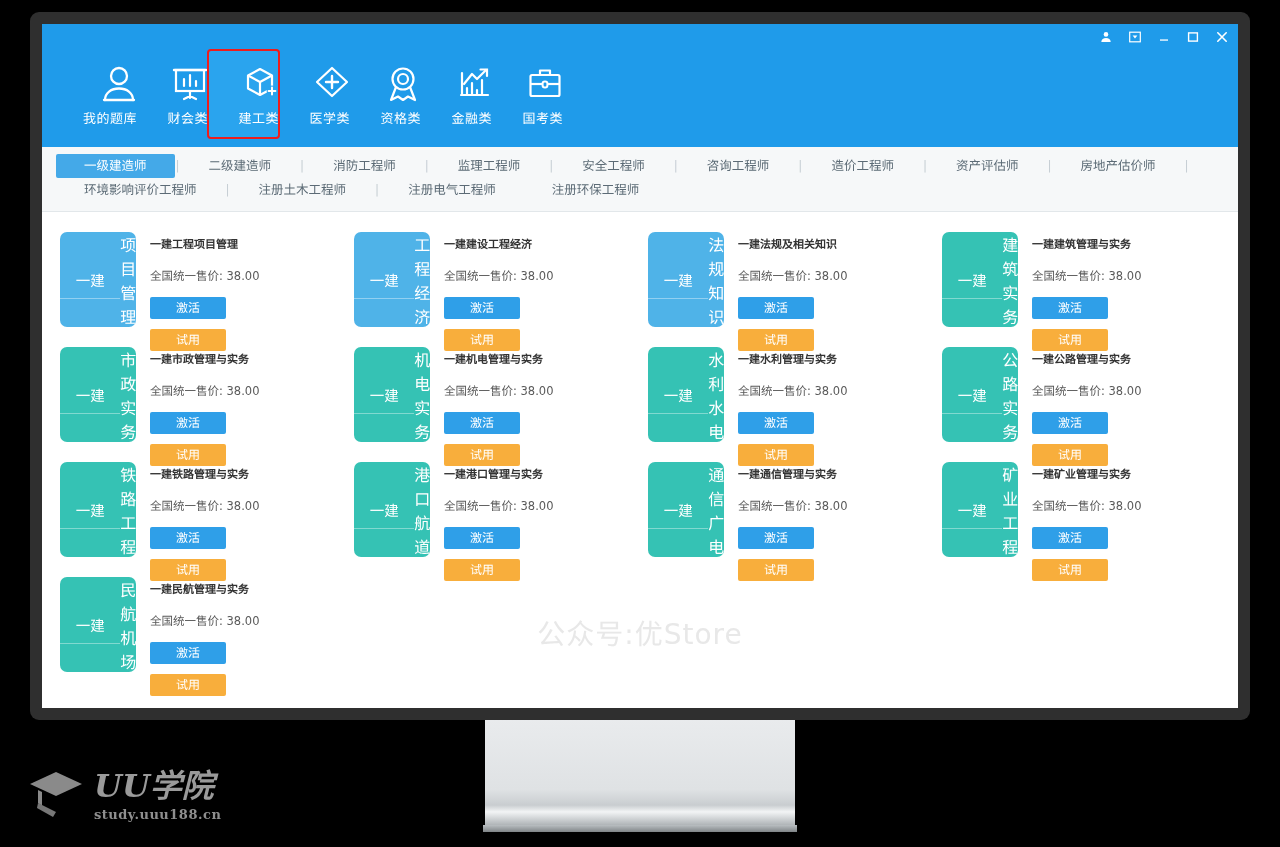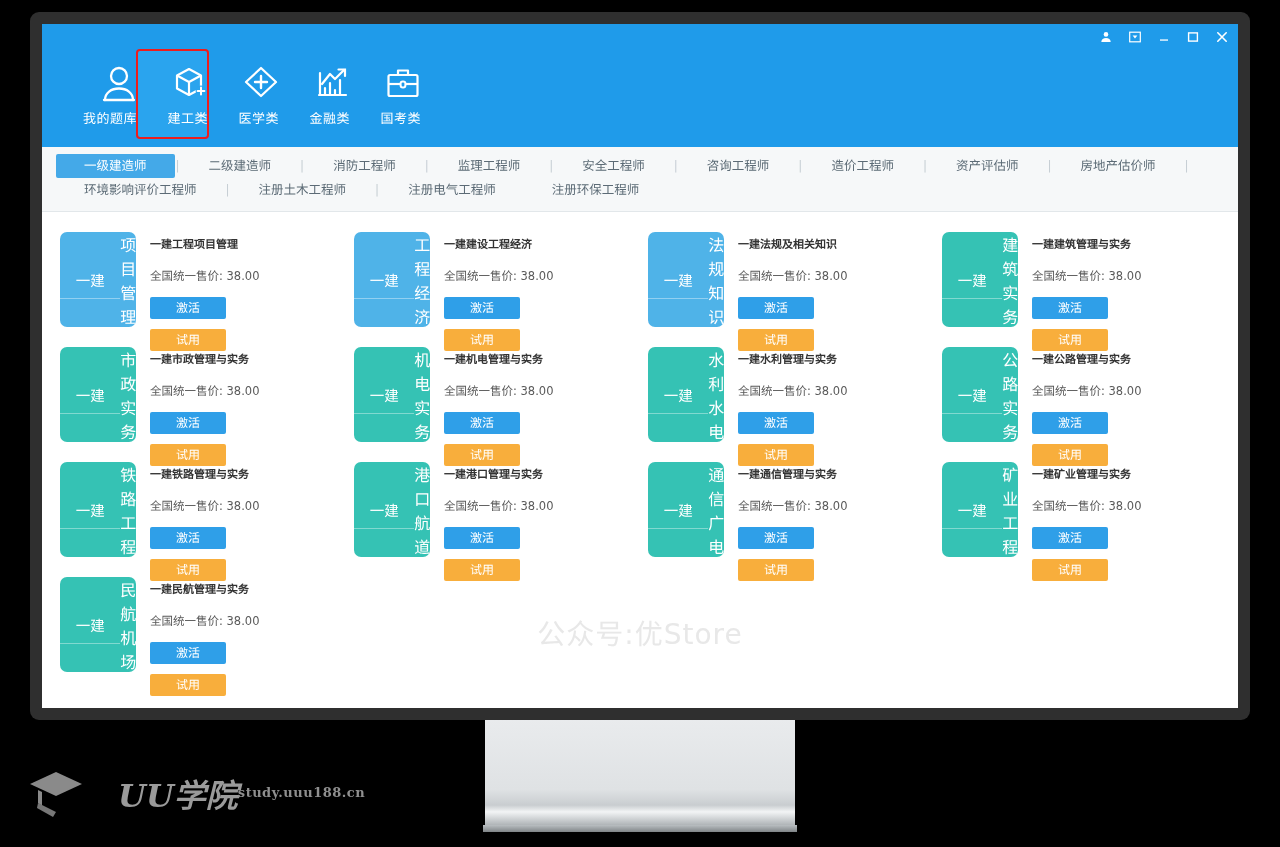--- a/index.html
+++ b/index.html
@@ -145,21 +145,21 @@
     text-align: center;
     font-size: 28px; color: #e8e8e8;
     letter-spacing: 1px; pointer-events: none; user-select: none;
   }
 
   
   #brand {
     position: absolute; left: 28px; top: 768px;
     display: flex; align-items: center; gap: 10px;
   }
-  #brand-text { display: flex; flex-direction: row; margin-left: 24px; }
+  #brand-text { display: flex; flex-direction: column; }
   .brand-name {
     font-family: "DejaVu Serif", "Liberation Serif", serif;
     font-size: 32px; font-weight: bold; font-style: italic;
     color: #9a9a9a; line-height: 1;
   }
   .brand-url {
     font-family: "DejaVu Serif", "Liberation Serif", serif;
     font-size: 13px; font-weight: bold; 
     color: #8f8f8f; letter-spacing: .5px; margin-top: 5px;
   }
@@ -206,20 +206,31 @@
         <span class="nav-icon">
           <svg width="36" height="38" viewBox="0 0 36 38">
               <circle cx="18" cy="11" r="8" fill="none" stroke="#fff" stroke-width="2.3"></circle>
               <path d="M4 35c0-7.2 6.3-11.5 14-11.5S32 27.8 32 35" fill="none" stroke="#fff" stroke-width="2.3" stroke-linecap="round"></path>
               <path d="M3 35h30" stroke="#fff" stroke-width="2.3" stroke-linecap="round"></path>
             </svg>
         </span>
         <span class="nav-label">我的题库</span>
       </div>
 
+      <div class="nav-item">
+        <span class="nav-icon">
+          <svg width="36" height="38" viewBox="0 0 36 38">
+              <rect x="4" y="5" width="28" height="21" fill="none" stroke="#fff" stroke-width="2.2"></rect>
+              <path d="M2 5h32" stroke="#fff" stroke-width="2.4" stroke-linecap="round"></path>
+              <path d="M12 21v-7M18 21v-11M24 21v-5" stroke="#fff" stroke-width="2.2" stroke-linecap="round"></path>
+              <path d="M18 26v7M12 34l6-3 6 3" stroke="#fff" stroke-width="2.2" stroke-linecap="round" fill="none"></path>
+            </svg>
+        </span>
+        <span class="nav-label">财会类</span>
+      </div>
 
       <div class="nav-item active annotated">
         <span class="nav-icon">
           <svg width="36" height="38" viewBox="0 0 36 38">
               <path d="M17 4 29 10.5v13L17 30 5 23.5v-13z" fill="none" stroke="#fff" stroke-width="2.2" stroke-linejoin="round"></path>
               <path d="M5 10.5 17 17l12-6.5M17 17v13" fill="none" stroke="#fff" stroke-width="2.2" stroke-linejoin="round"></path>
               <circle cx="29" cy="26" r="5.4" fill="#2aa4ee"></circle>
               <path d="M29 22.6v6.8M25.6 26h6.8" stroke="#fff" stroke-width="2" stroke-linecap="round"></path>
             </svg>
         </span>
@@ -229,20 +240,30 @@
       <div class="nav-item">
         <span class="nav-icon">
           <svg width="36" height="38" viewBox="0 0 36 38">
               <path d="M18 3 33 17 18 31 3 17z" fill="none" stroke="#fff" stroke-width="2.2" stroke-linejoin="round"></path>
               <path d="M18 11v12M12 17h12" stroke="#fff" stroke-width="2.4" stroke-linecap="round"></path>
             </svg>
         </span>
         <span class="nav-label">医学类</span>
       </div>
 
+      <div class="nav-item">
+        <span class="nav-icon">
+          <svg width="36" height="38" viewBox="0 0 36 38">
+              <circle cx="18" cy="14" r="10.5" fill="none" stroke="#fff" stroke-width="2.2"></circle>
+              <circle cx="18" cy="14" r="5" fill="none" stroke="#fff" stroke-width="2.2"></circle>
+              <path d="M11 22 6 35l7-3.5L18 35l5-3.5 7 3.5-5-13" fill="none" stroke="#fff" stroke-width="2.2" stroke-linejoin="round"></path>
+            </svg>
+        </span>
+        <span class="nav-label">资格类</span>
+      </div>
 
       <div class="nav-item">
         <span class="nav-icon">
           <svg width="36" height="38" viewBox="0 0 36 38">
               <path d="M6 8v22M5 30h27" stroke="#fff" stroke-width="2.2" stroke-linecap="round"></path>
               <path d="M11 30v-7M16 30v-12M21 30v-5M26 30v-15" stroke="#fff" stroke-width="2.2" stroke-linecap="round"></path>
               <path d="M8 19 16 9l5 5 9-9" fill="none" stroke="#fff" stroke-width="2.2" stroke-linecap="round" stroke-linejoin="round"></path>
               <path d="M24.5 4.5H31v6.4" fill="none" stroke="#fff" stroke-width="2.2" stroke-linecap="round"></path>
             </svg>
         </span>

